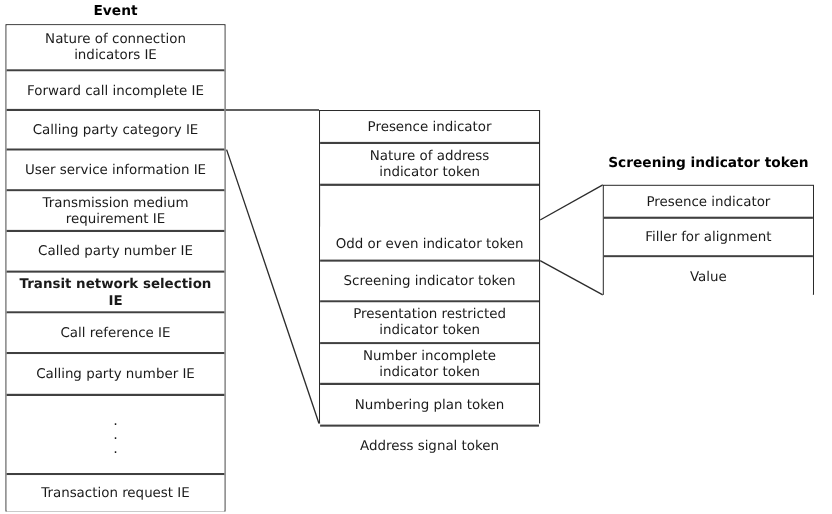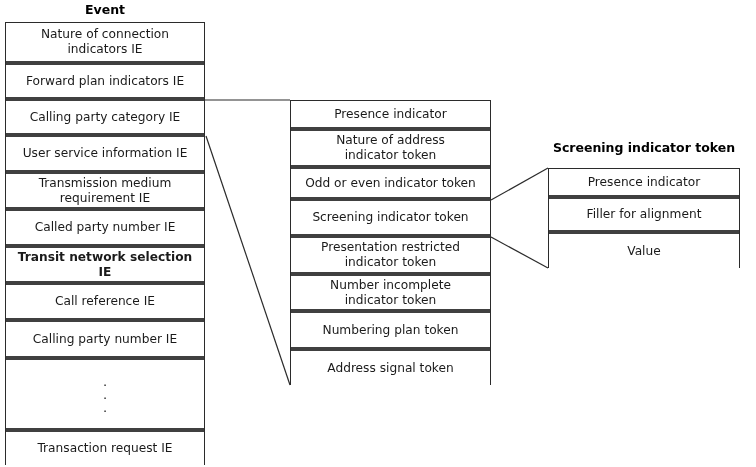--- a/index.html
+++ b/index.html
@@ -38,21 +38,21 @@
     white-space: pre-line;
   }
   .stack {
     position: absolute;
     box-sizing: border-box;
     border: 1px solid #2b2b2b;
     background: #ffffff;
   }
   .row {
     box-sizing: border-box;
-    border-bottom: 4px solid #404040;
+    border-bottom: 2px solid #404040;
     display: flex;
     align-items: center;
     justify-content: center;
     text-align: center;
     font-size: 12.2px;
     line-height: 15px;
     color: #1a1a1a;
     padding: 0 6px;
     white-space: pre-line;
     background: #ffffff;
@@ -98,38 +98,38 @@
     <polyline points="205,100 290,100" fill="none" stroke="#2b2b2b" stroke-width="1.2"></polyline>
     <polyline points="206,136 290,385" fill="none" stroke="#2b2b2b" stroke-width="1.2"></polyline>
     <polyline points="491,200 548,168" fill="none" stroke="#2b2b2b" stroke-width="1.2"></polyline>
     <polyline points="491,237 548,268" fill="none" stroke="#2b2b2b" stroke-width="1.2"></polyline>
   </svg>
 
   <div class="group-title" id="event-title">Event</div>
   <div class="stack" id="event-stack">
       <div class="row" style="height: 42px;"><span>Nature of connection
 indicators IE</span></div>
-      <div class="row" style="height: 36px;"><span>Forward plan indicators IE</span></div>
+      <div class="row" style="height: 36px;"><span>Forward call incomplete IE</span></div>
       <div class="row" style="height: 36px;"><span>Calling party category IE</span></div>
       <div class="row" style="height: 37px;"><span>User service information IE</span></div>
       <div class="row" style="height: 37px;"><span>Transmission medium
 requirement IE</span></div>
       <div class="row" style="height: 37px;"><span>Called party number IE</span></div>
       <div class="row" style="height: 37px; font-weight: bold;"><span>Transit network selection IE</span></div>
       <div class="row" style="height: 37px;"><span>Call reference IE</span></div>
       <div class="row" style="height: 38px;"><span>Calling party number IE</span></div>
       <div class="row ellipsis" style="height: 72px;"><span class="dot">.</span><span class="dot">.</span><span class="dot">.</span></div>
       <div class="row" style="height: 33px;"><span>Transaction request IE</span></div>
     </div>
 
   <div class="stack" id="calling-stack">
       <div class="row" style="height: 30px;"><span>Presence indicator</span></div>
       <div class="row" style="height: 38px;"><span>Nature of address
 indicator token</span></div>
-      <div class="row" style="height: 32px;"><span>Odd or even indicator token</span></div>
+      <div class="row" style="height: 32px; margin-top: 37px;"><span>Odd or even indicator token</span></div>
       <div class="row" style="height: 37px;"><span>Screening indicator token</span></div>
       <div class="row" style="height: 38px;"><span>Presentation restricted
 indicator token</span></div>
       <div class="row" style="height: 37px;"><span>Number incomplete
 indicator token</span></div>
       <div class="row" style="height: 38px;"><span>Numbering plan token</span></div>
       <div class="row" style="height: 35px;"><span>Address signal token</span></div>
     </div>
 
   <div class="group-title" id="screening-title">Screening indicator token</div>

